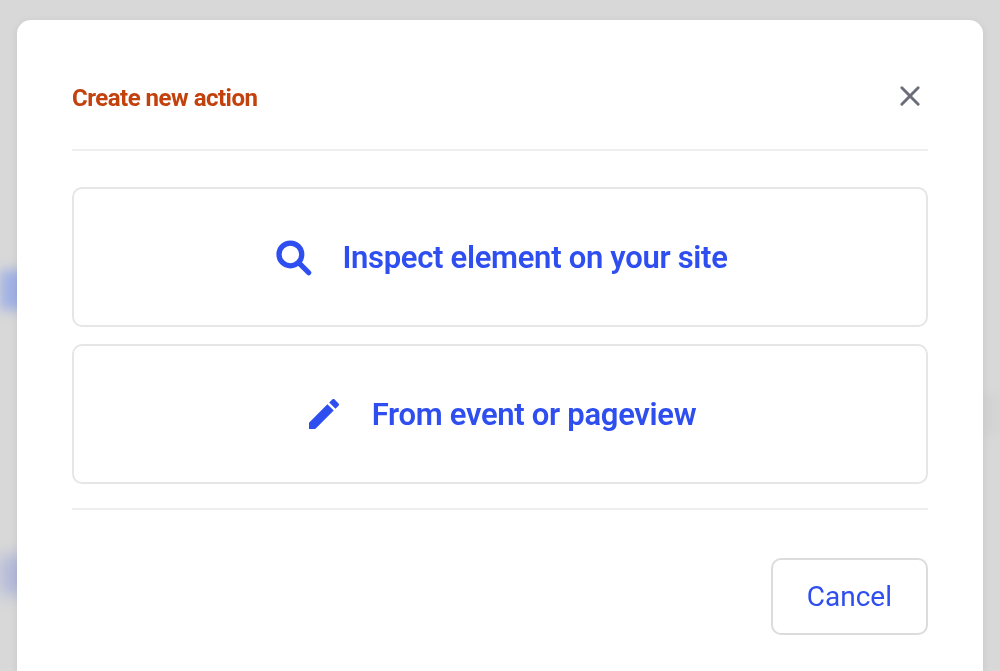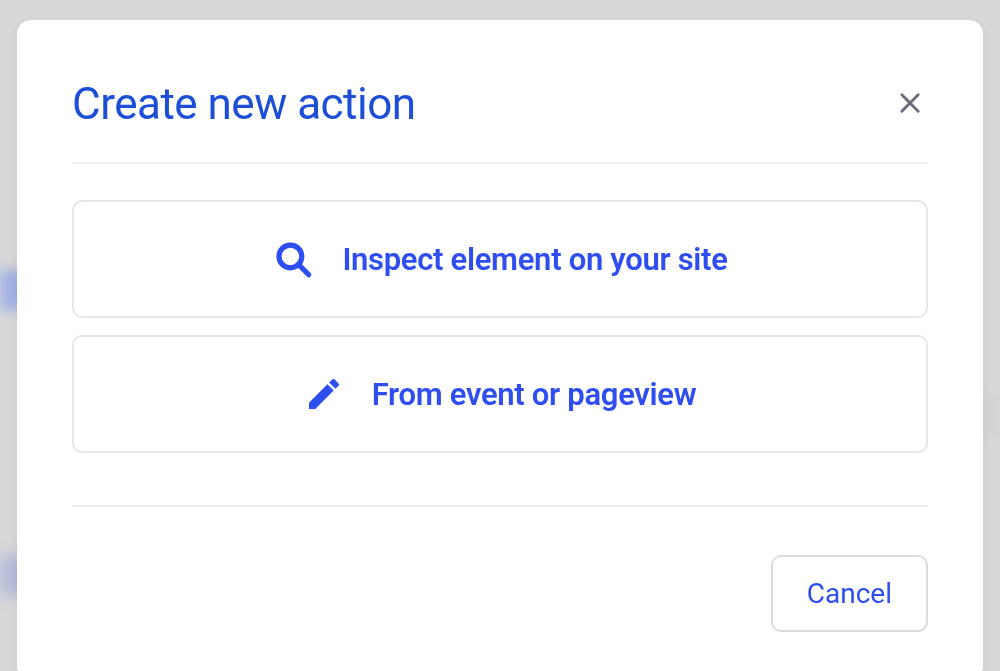--- a/index.html
+++ b/index.html
@@ -55,56 +55,56 @@
       box-shadow: 0 2px 8px rgba(0,0,0,0.08);
       padding: 58px 55px 48px 55px;
     }
     .modal-header {
       display: flex;
       justify-content: space-between;
       align-items: center;
       margin-bottom: 32px;
     }
     .modal-title {
-      font-size: 44px;
-      font-weight: 400;
-      color: #1d4ed8;
+      font-size: 24px;
+      font-weight: 700;
+      color: #c2410c;
       letter-spacing: -0.5px;
     }
     .close-btn {
       background: none;
       border: none;
       cursor: pointer;
       padding: 4px;
       color: #6b6e7a;
       display: flex;
       align-items: center;
       justify-content: center;
     }
     .divider {
       height: 2px;
       background: #eeeeee;
       margin-bottom: 36px;
     }
     .option-btn {
       width: 100%;
-      height: 118px;
+      height: 140px;
       background: #ffffff;
       border: 2px solid #e6e6e6;
       border-radius: 10px;
       display: flex;
       align-items: center;
       justify-content: center;
       gap: 28px;
       cursor: pointer;
       margin-bottom: 17px;
       font-family: inherit;
     }
     .option-btn:last-of-type {
-      margin-bottom: 52px;
+      margin-bottom: 24px;
     }
     .option-label {
       font-size: 31px;
       font-weight: 600;
       color: #2e4ef0;
       letter-spacing: -0.3px;
     }
     .option-icon {
       color: #2e4ef0;
       display: flex;

